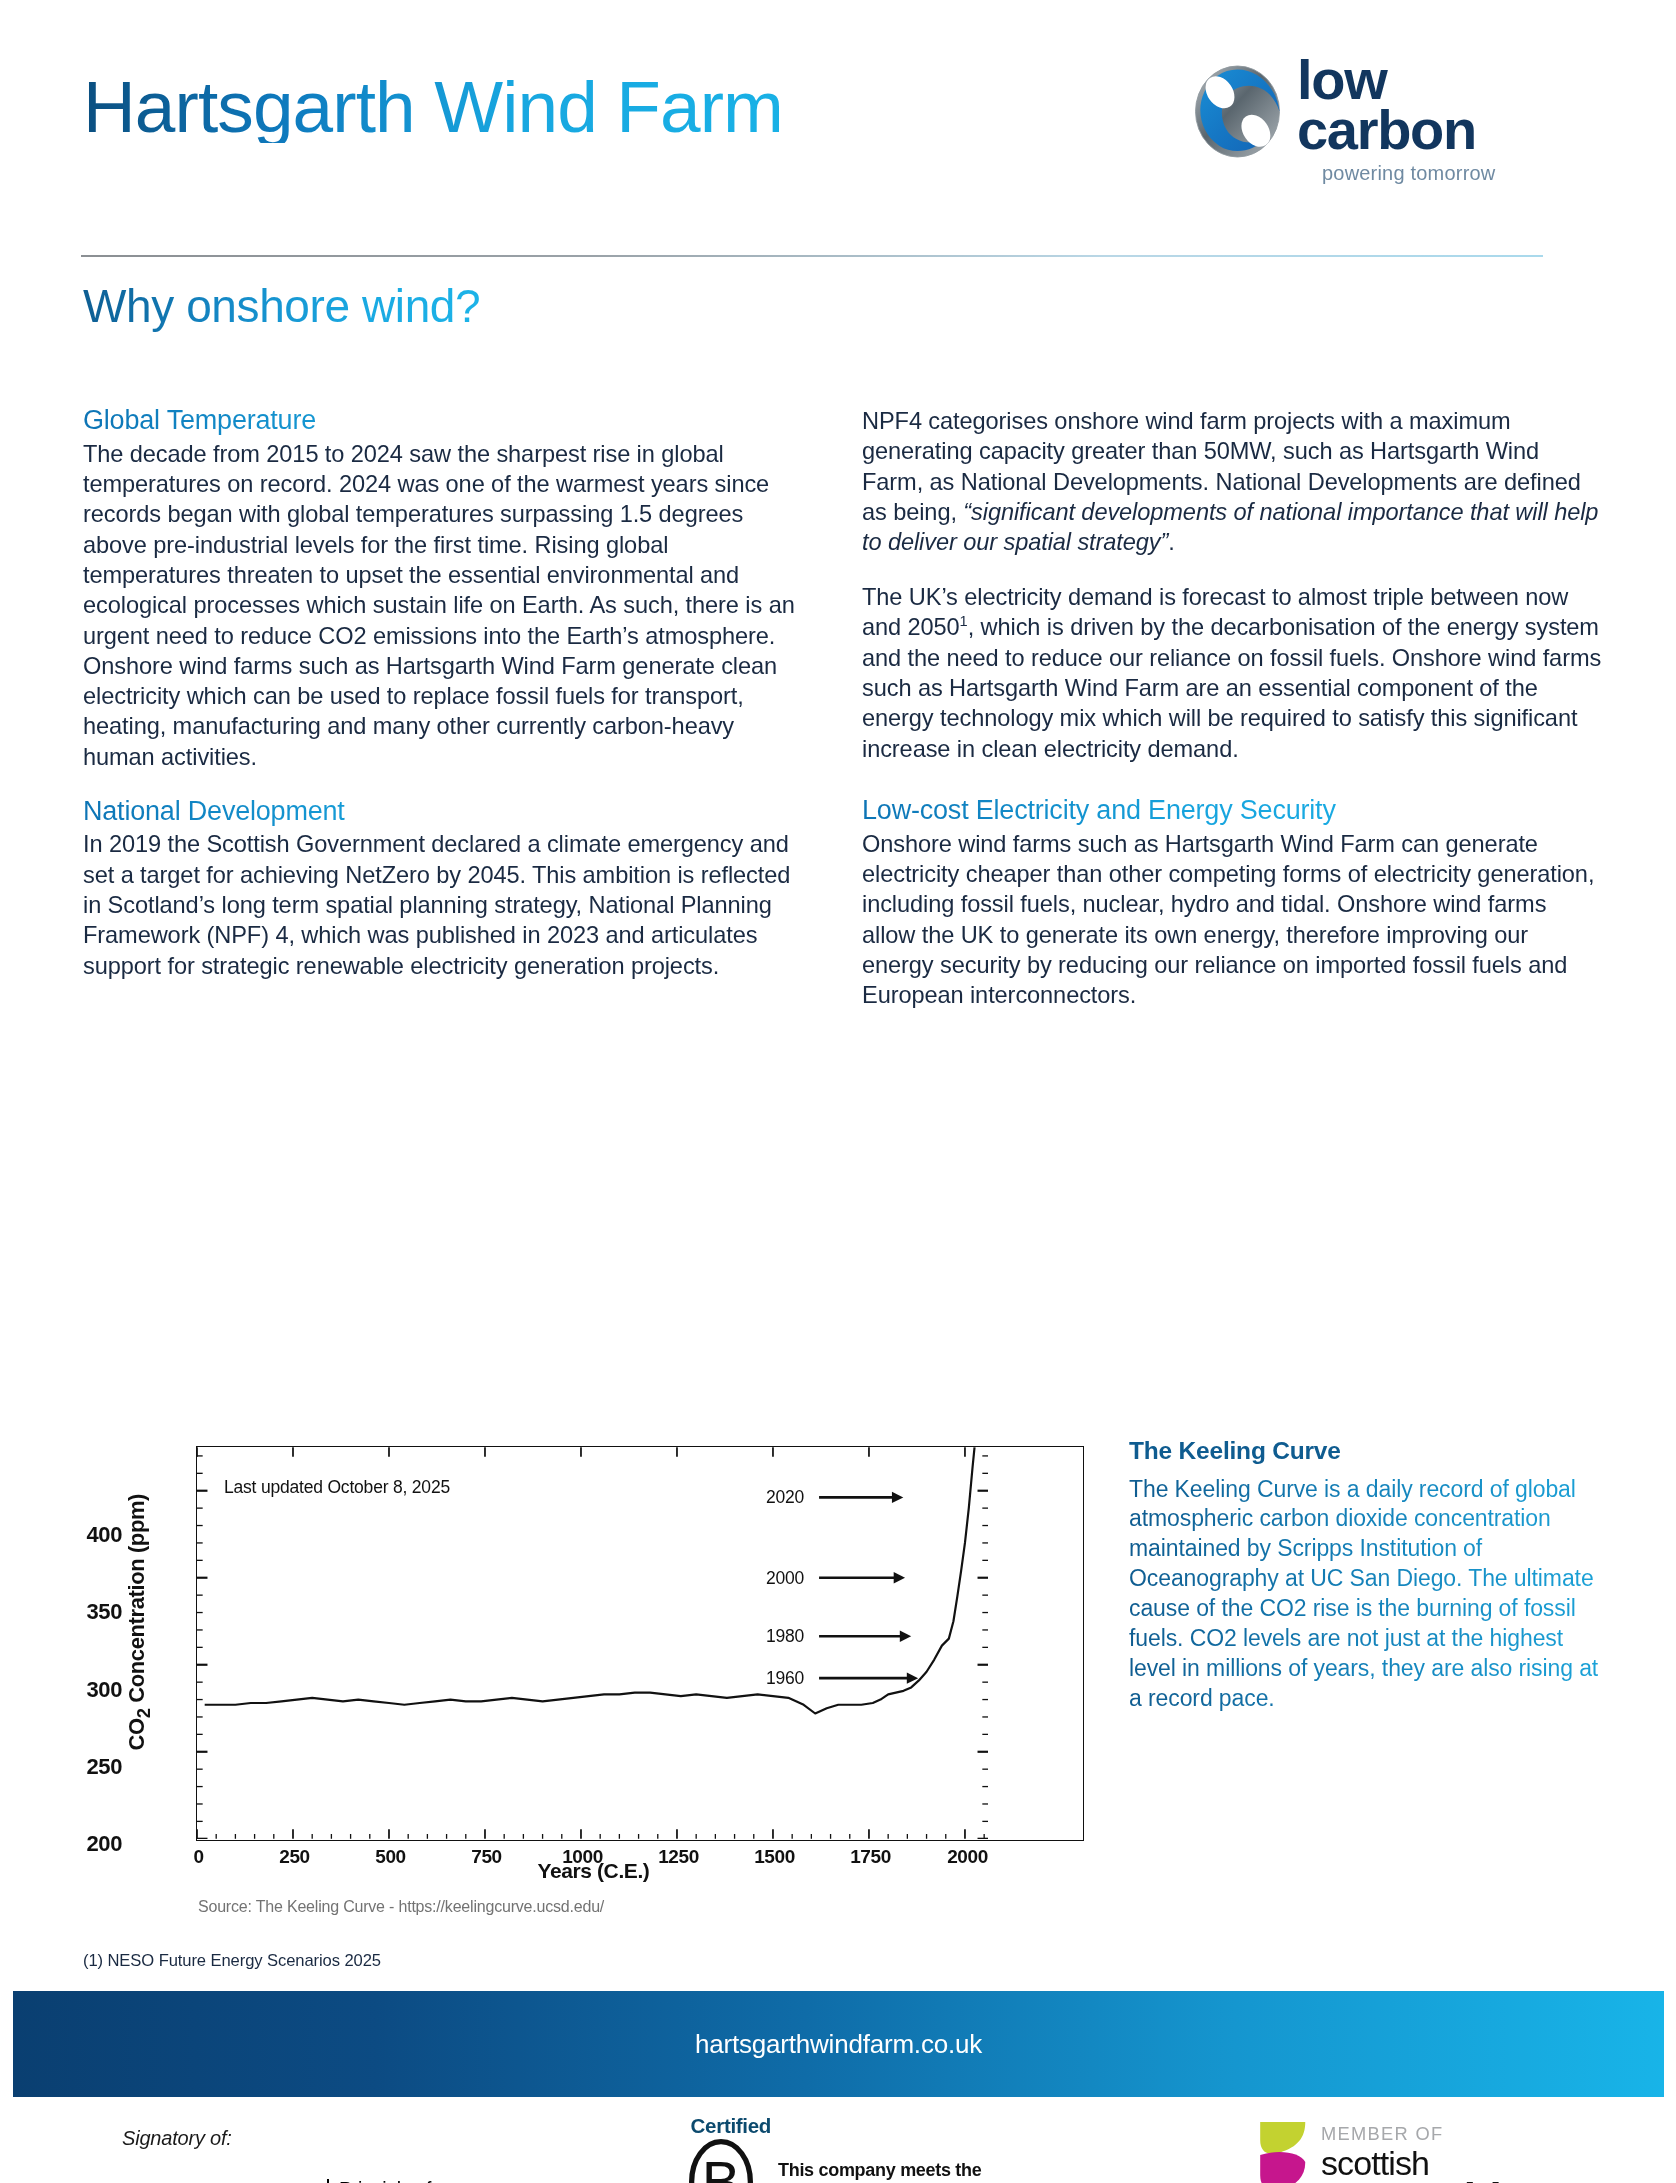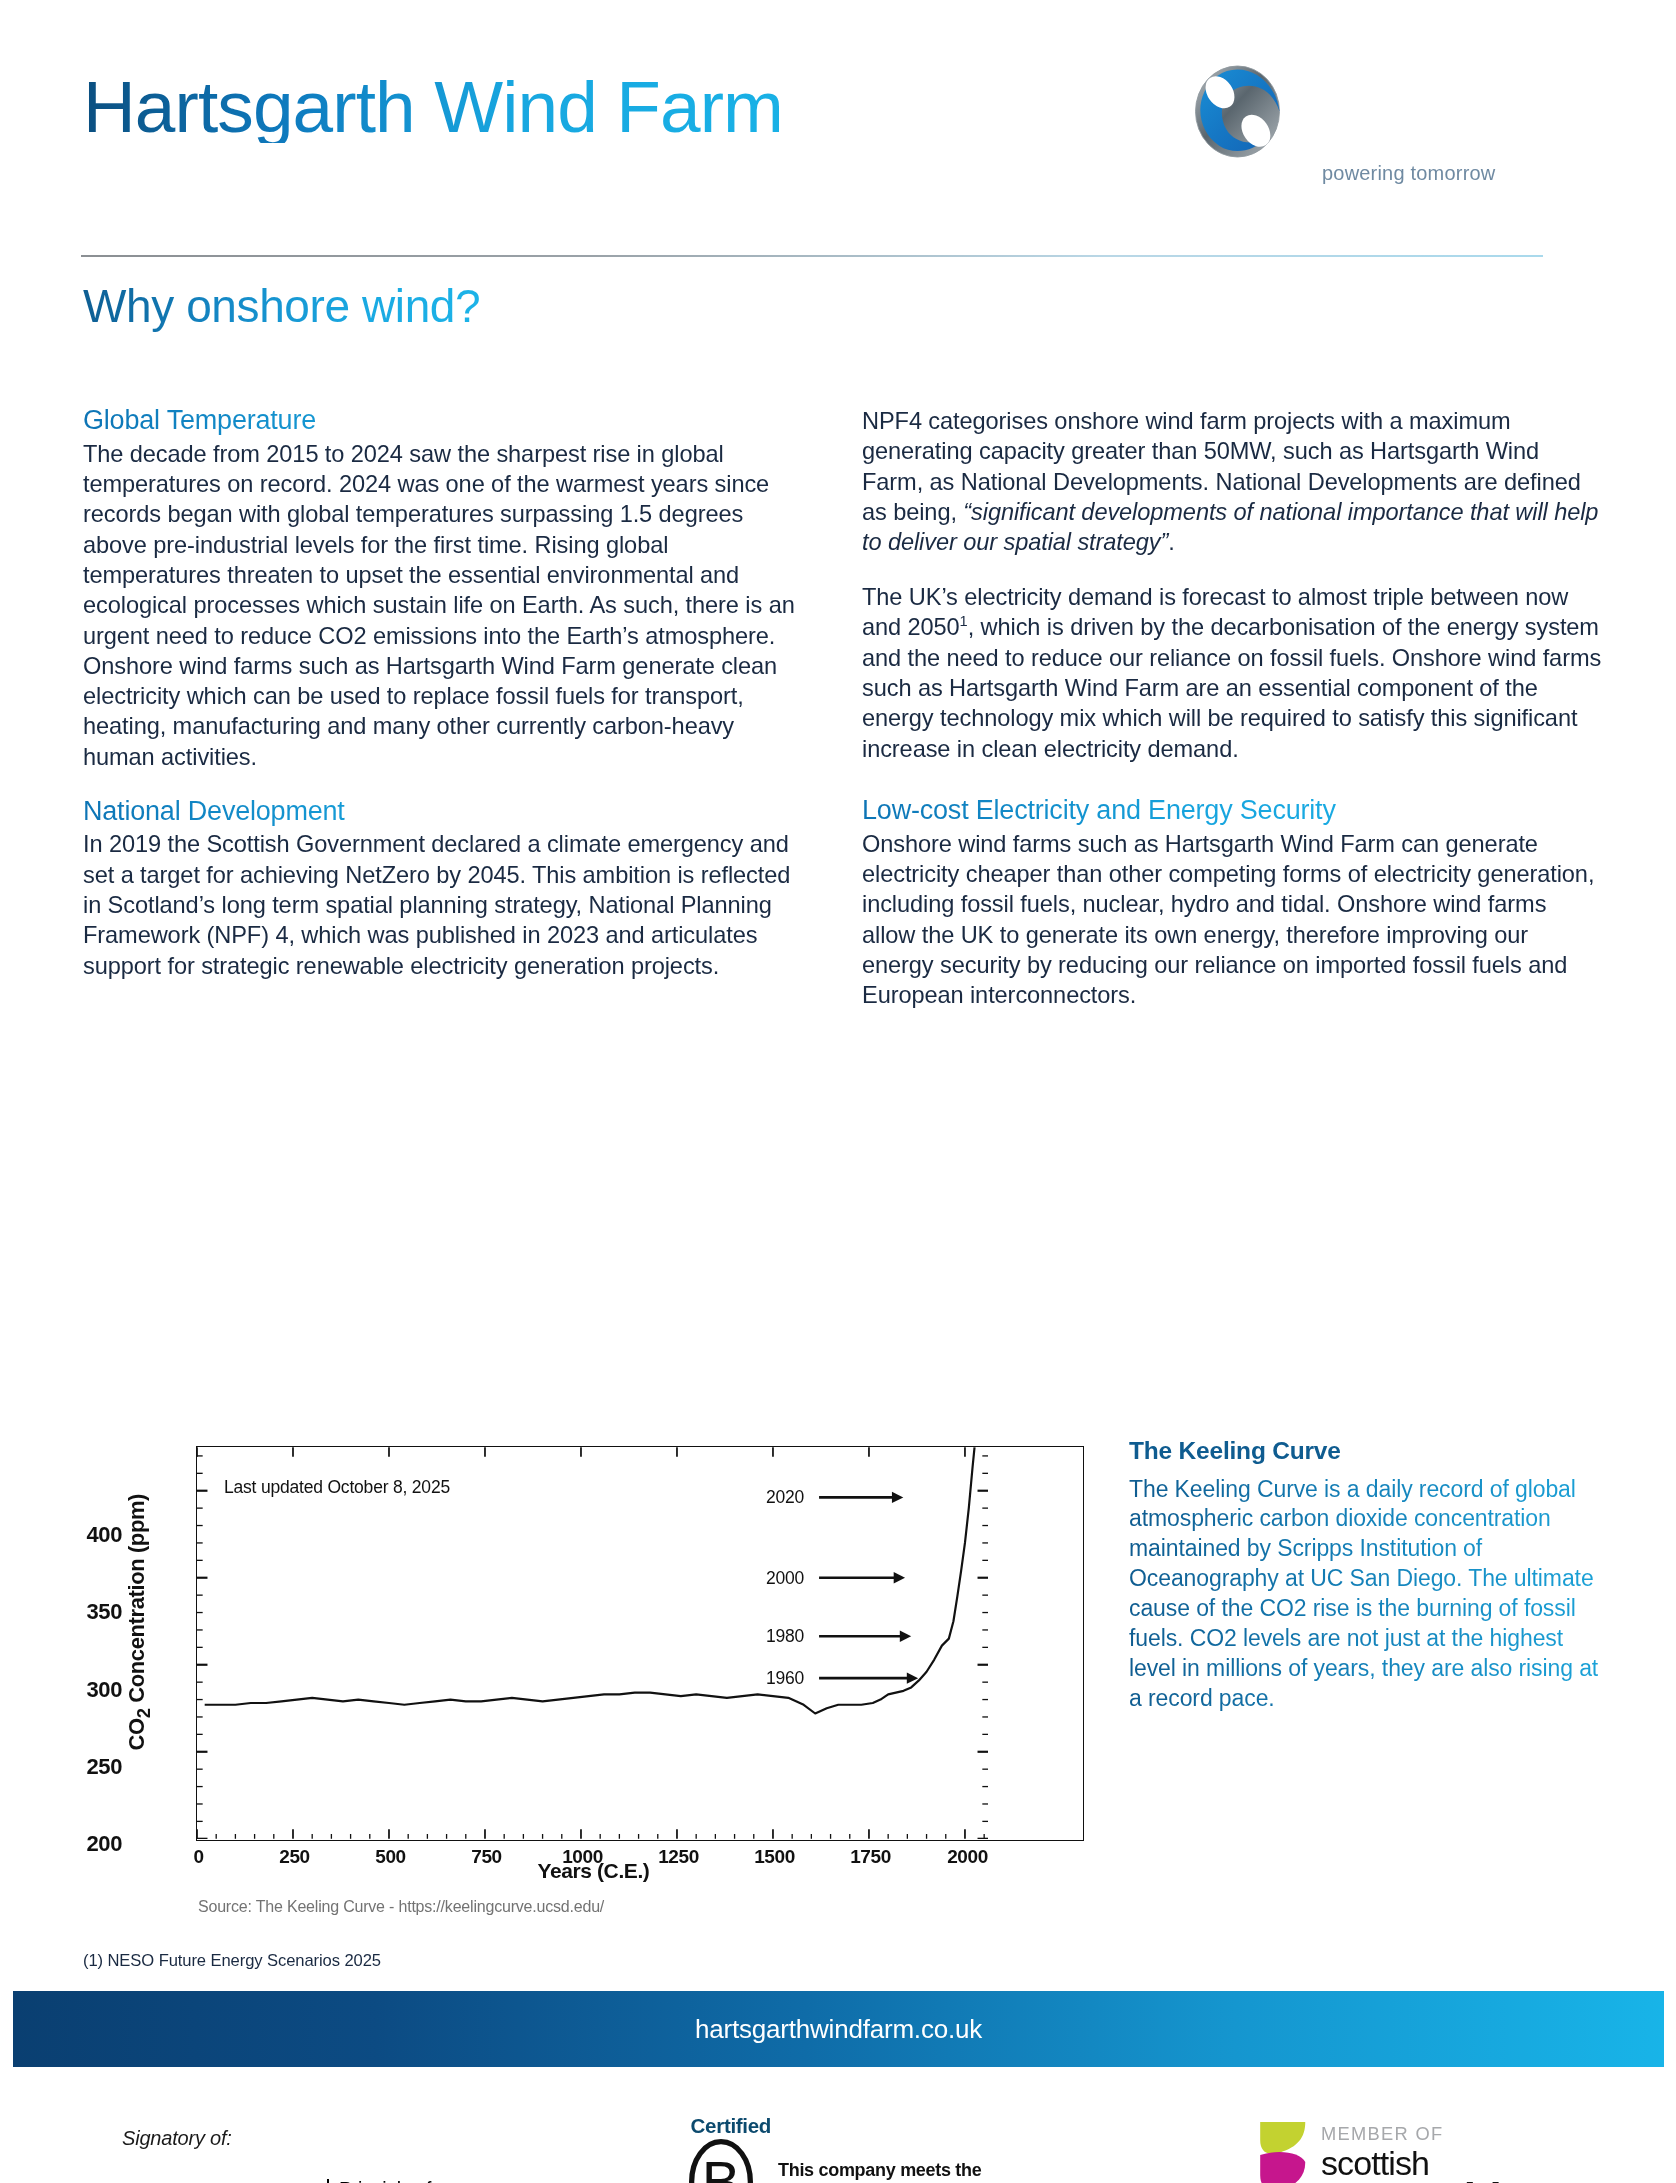--- a/index.html
+++ b/index.html
@@ -209,21 +209,21 @@
     left: 83px; top: 1951px;
     font-size: 16.6px;
     color: #1a2a42;
     letter-spacing: -0.1px;
   }
 
   
   #url-bar {
     position: absolute;
     left: 13px; top: 1991px;
-    width: 1651px; height: 76px;
+    width: 1651px; height: 106px;
     background: linear-gradient(90deg, #0a3f71 0%, #0c4b83 22%, #0f6ca8 48%, #1596cf 74%, #18b4e8 100%);
     text-align: center;
   }
   #url-text {
     position: absolute;
     left: 0; top: 0; width: 100%; height: 100%;
     display: flex; align-items: center; justify-content: center;
     color: #ffffff;
     font-size: 26px;
     letter-spacing: -0.2px;
@@ -297,20 +297,24 @@
           <stop offset="45%" stop-color="#5a666e"></stop>
           <stop offset="100%" stop-color="#aeb5ba"></stop>
         </linearGradient>
       </defs>
       <ellipse cx="104" cy="106" rx="96" ry="104" fill="url(#lcGrey)"></ellipse>
       <ellipse cx="104" cy="106" rx="96" ry="104" fill="none" stroke="#8e979d" stroke-width="2"></ellipse>
       <path d="M104 10 C152 10 194 52 200 106 C186 60 146 36 104 52 C70 66 58 110 78 146 C96 178 140 186 170 166 C140 198 96 206 62 184 C22 158 8 104 28 62 C42 30 70 10 104 10 Z" fill="url(#lcBlue)"></path>
       <ellipse cx="64" cy="62" rx="29" ry="40" fill="#ffffff" transform="rotate(-35 64 62)"></ellipse>
       <ellipse cx="146" cy="150" rx="29" ry="40" fill="#ffffff" transform="rotate(-35 146 150)"></ellipse>
     </svg>
+    <div id="brand-wordmark">
+      <div>low</div>
+      <div>carbon</div>
+    </div>
     <div id="brand-tagline">powering tomorrow</div>
   </div>
 
   <div id="header-rule"></div>
 </div>
 
 <div id="section-heading">Why onshore wind?</div>
 
 <div class="column" id="col-left">
   <div class="sub-heading">Global Temperature</div>

